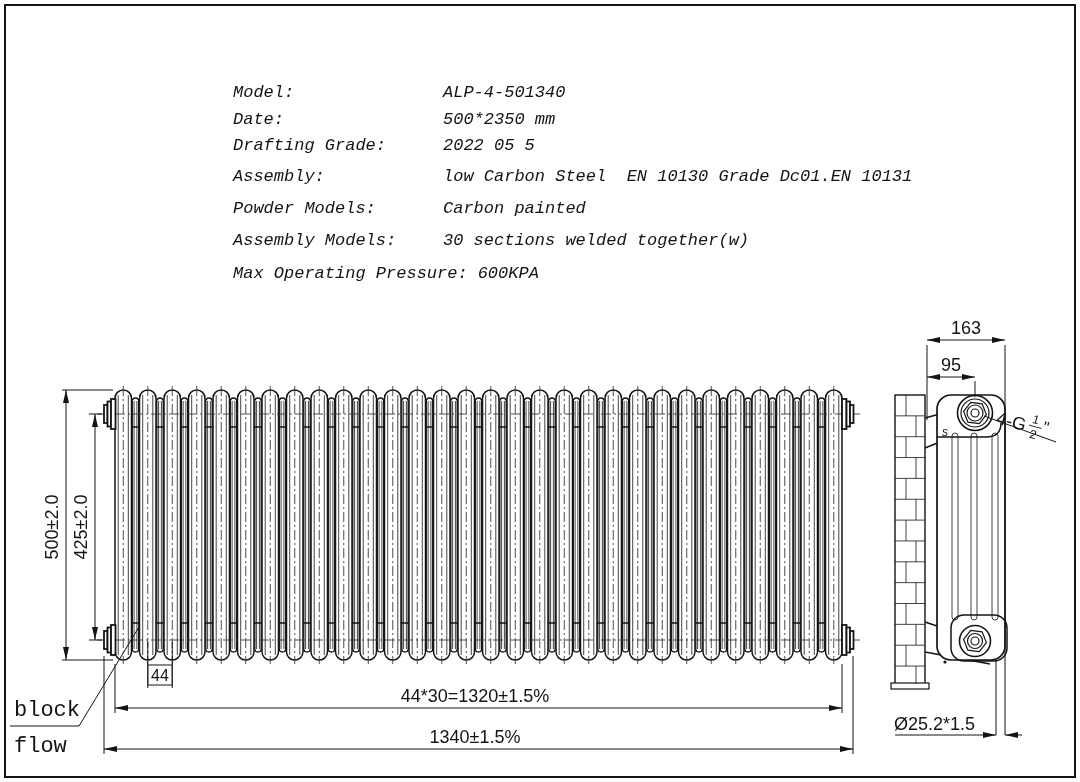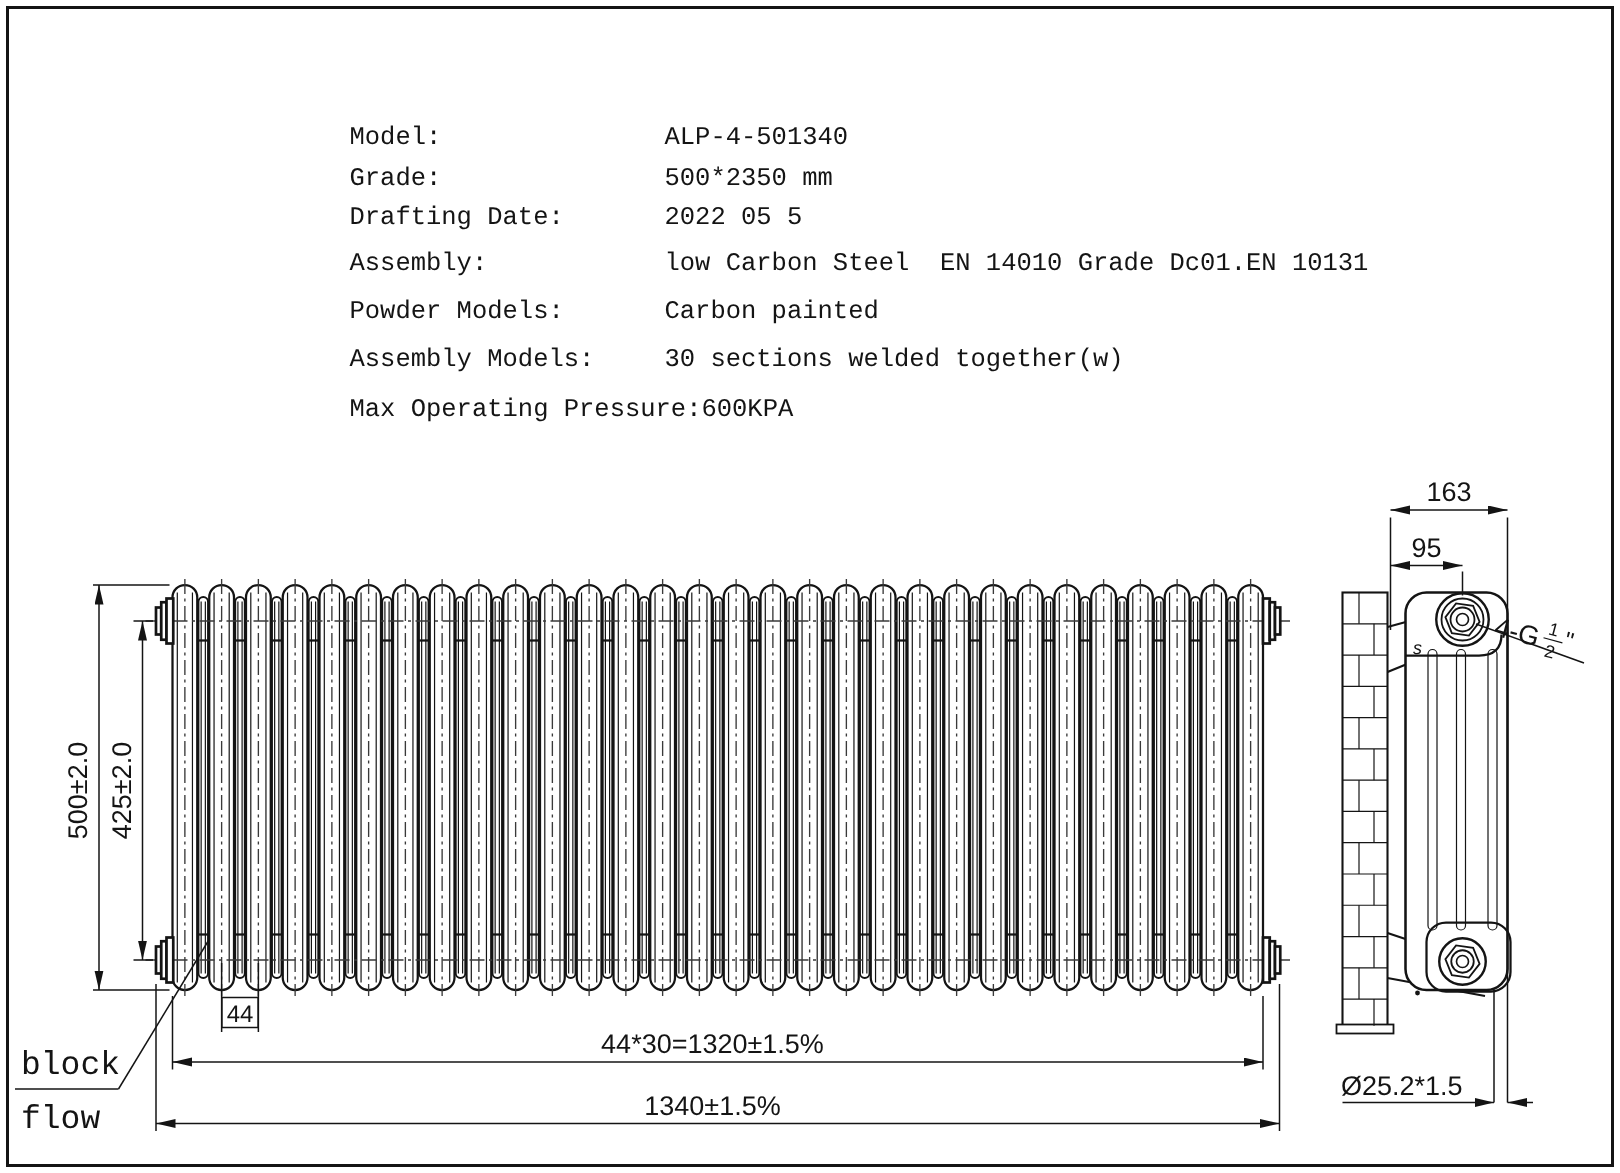--- a/index.html
+++ b/index.html
@@ -5,23 +5,23 @@
   html,body{margin:0;padding:0;background:#e8e8e8;}
   #sheet{
     position:relative;width:1080px;height:782px;background:#ffffff;
     font-family:"Liberation Sans",sans-serif;color:#111;overflow:hidden;
   }
   svg{position:absolute;left:0;top:0;}
   .spec{
     position:absolute;left:233px;top:83px;width:700px;
     font-family:"Liberation Mono",monospace;font-size:17px;color:#141414;
   }
-  .spec-row{position:absolute;left:0;white-space:pre;}
+  .spec-row{position:absolute;left:0;white-space:pre;font-style:italic;}
   .spec-label{display:inline-block;width:210px;white-space:pre;}
-  .spec-row.wide .spec-label{width:auto;}
+  .spec-row.wide .spec-label{width:auto;margin-right:10px;}
   .spec-value{white-space:pre;}
   
   .ln{stroke:#141414;stroke-width:1.5;fill:none;}
   .thick{stroke:#141414;stroke-width:1.8;fill:#fff;}
   .thin{stroke:#141414;stroke-width:0.8;fill:none;}
   .dim{stroke:#141414;stroke-width:1;fill:none;}
   .cl{stroke:#3a3a3a;stroke-width:0.9;fill:none;stroke-dasharray:10 3 2 3;}
   .white{fill:#ffffff;}
   .dimtxt{font-family:"Liberation Sans",sans-serif;font-size:18px;fill:#141414;}
   .dimtxt-s{font-family:"Liberation Sans",sans-serif;font-size:16px;fill:#141414;}
@@ -461,20 +461,20 @@
         <line class="dim" x1="996" y1="660" x2="996" y2="735"></line>
         <line class="dim" x1="895" y1="735" x2="996" y2="735" marker-end="url(#arr)"></line>
         <line class="dim" x1="1022" y1="735" x2="1005" y2="735" marker-end="url(#arr)"></line>
         <text class="dimtxt" x="894" y="730">Ø25.2*1.5</text>
       </g>
     </g>
   </svg>
 
   <div class="spec">
     <div class="spec-row" style="top:0px"><span class="spec-label">Model:</span><span class="spec-value">ALP-4-501340</span></div>
-    <div class="spec-row" style="top:27px"><span class="spec-label">Grade:</span><span class="spec-value">500*2350 mm</span></div>
-    <div class="spec-row" style="top:53px"><span class="spec-label">Drafting Date:</span><span class="spec-value">2022 05 5</span></div>
-    <div class="spec-row" style="top:84px"><span class="spec-label">Assembly:</span><span class="spec-value">low Carbon Steel  EN 14010 Grade Dc01.EN 10131</span></div>
+    <div class="spec-row" style="top:27px"><span class="spec-label">Date:</span><span class="spec-value">500*2350 mm</span></div>
+    <div class="spec-row" style="top:53px"><span class="spec-label">Drafting Grade:</span><span class="spec-value">2022 05 5</span></div>
+    <div class="spec-row" style="top:84px"><span class="spec-label">Assembly:</span><span class="spec-value">low Carbon Steel  EN 10130 Grade Dc01.EN 10131</span></div>
     <div class="spec-row" style="top:116px"><span class="spec-label">Powder Models:</span><span class="spec-value">Carbon painted</span></div>
     <div class="spec-row" style="top:148px"><span class="spec-label">Assembly Models:</span><span class="spec-value">30 sections welded together(w)</span></div>
     <div class="spec-row wide" style="top:181px"><span class="spec-label">Max Operating Pressure:</span><span class="spec-value">600KPA</span></div>
   </div>
 </div>
 
 </body></html>

